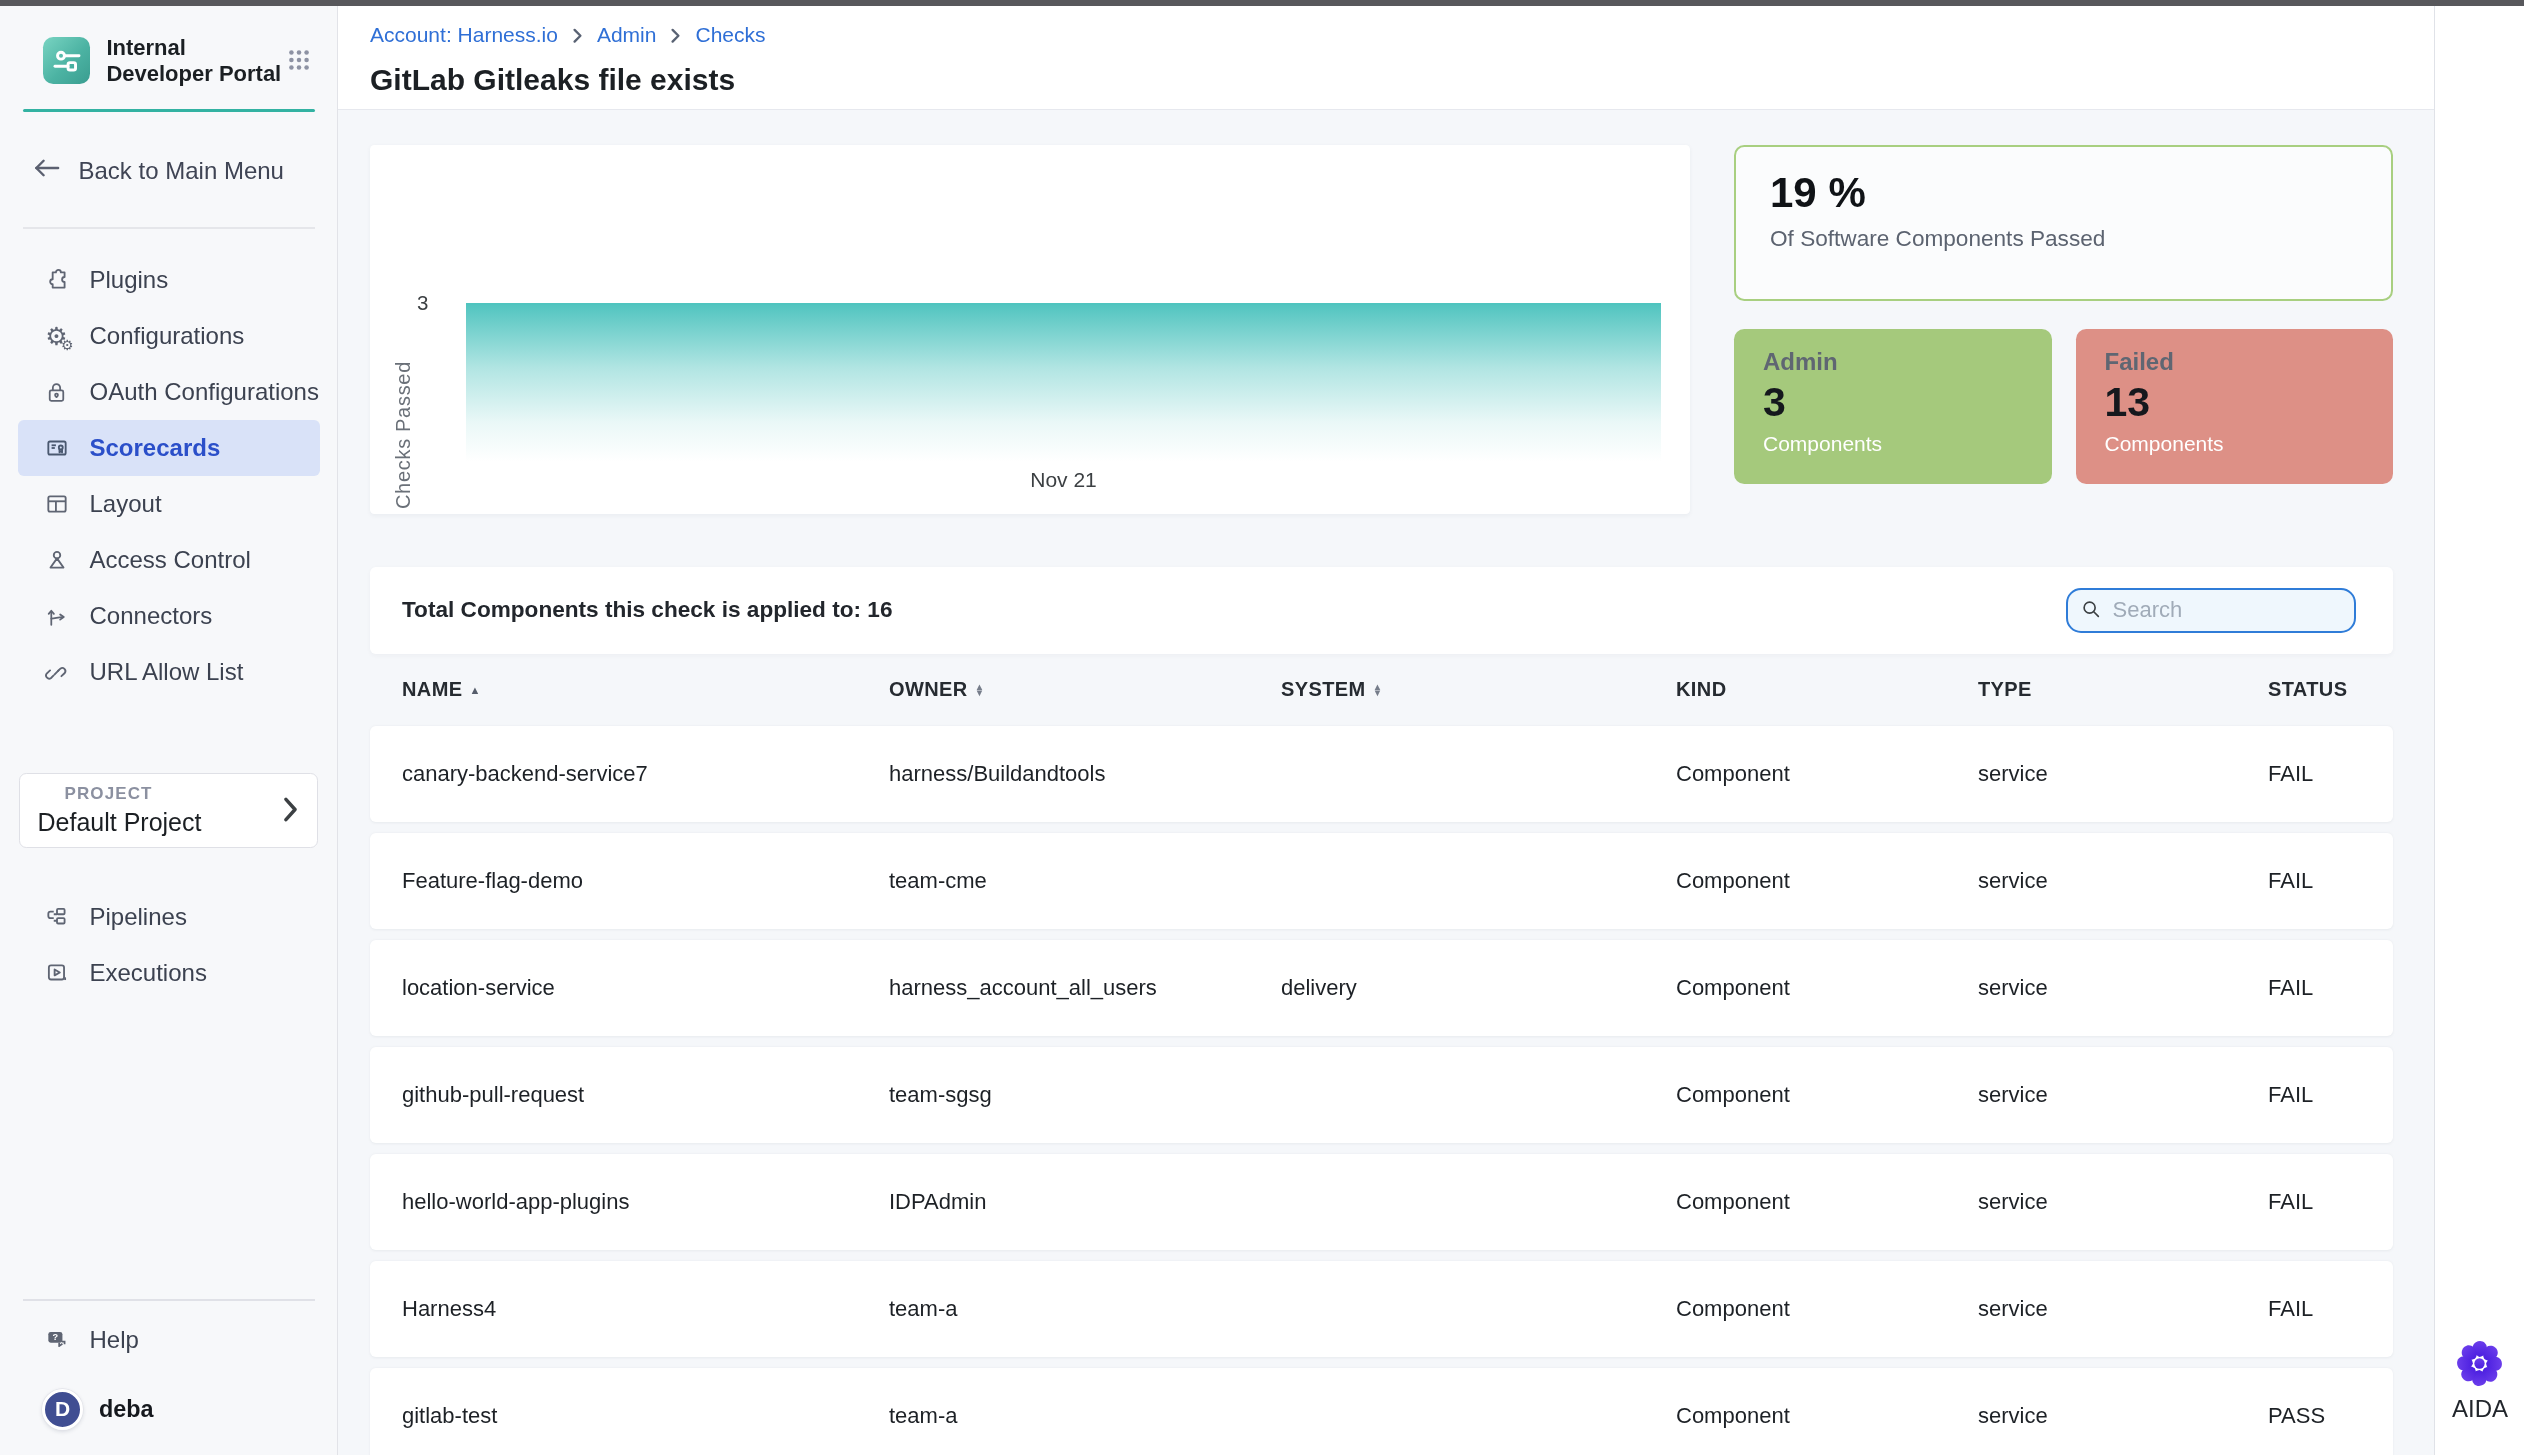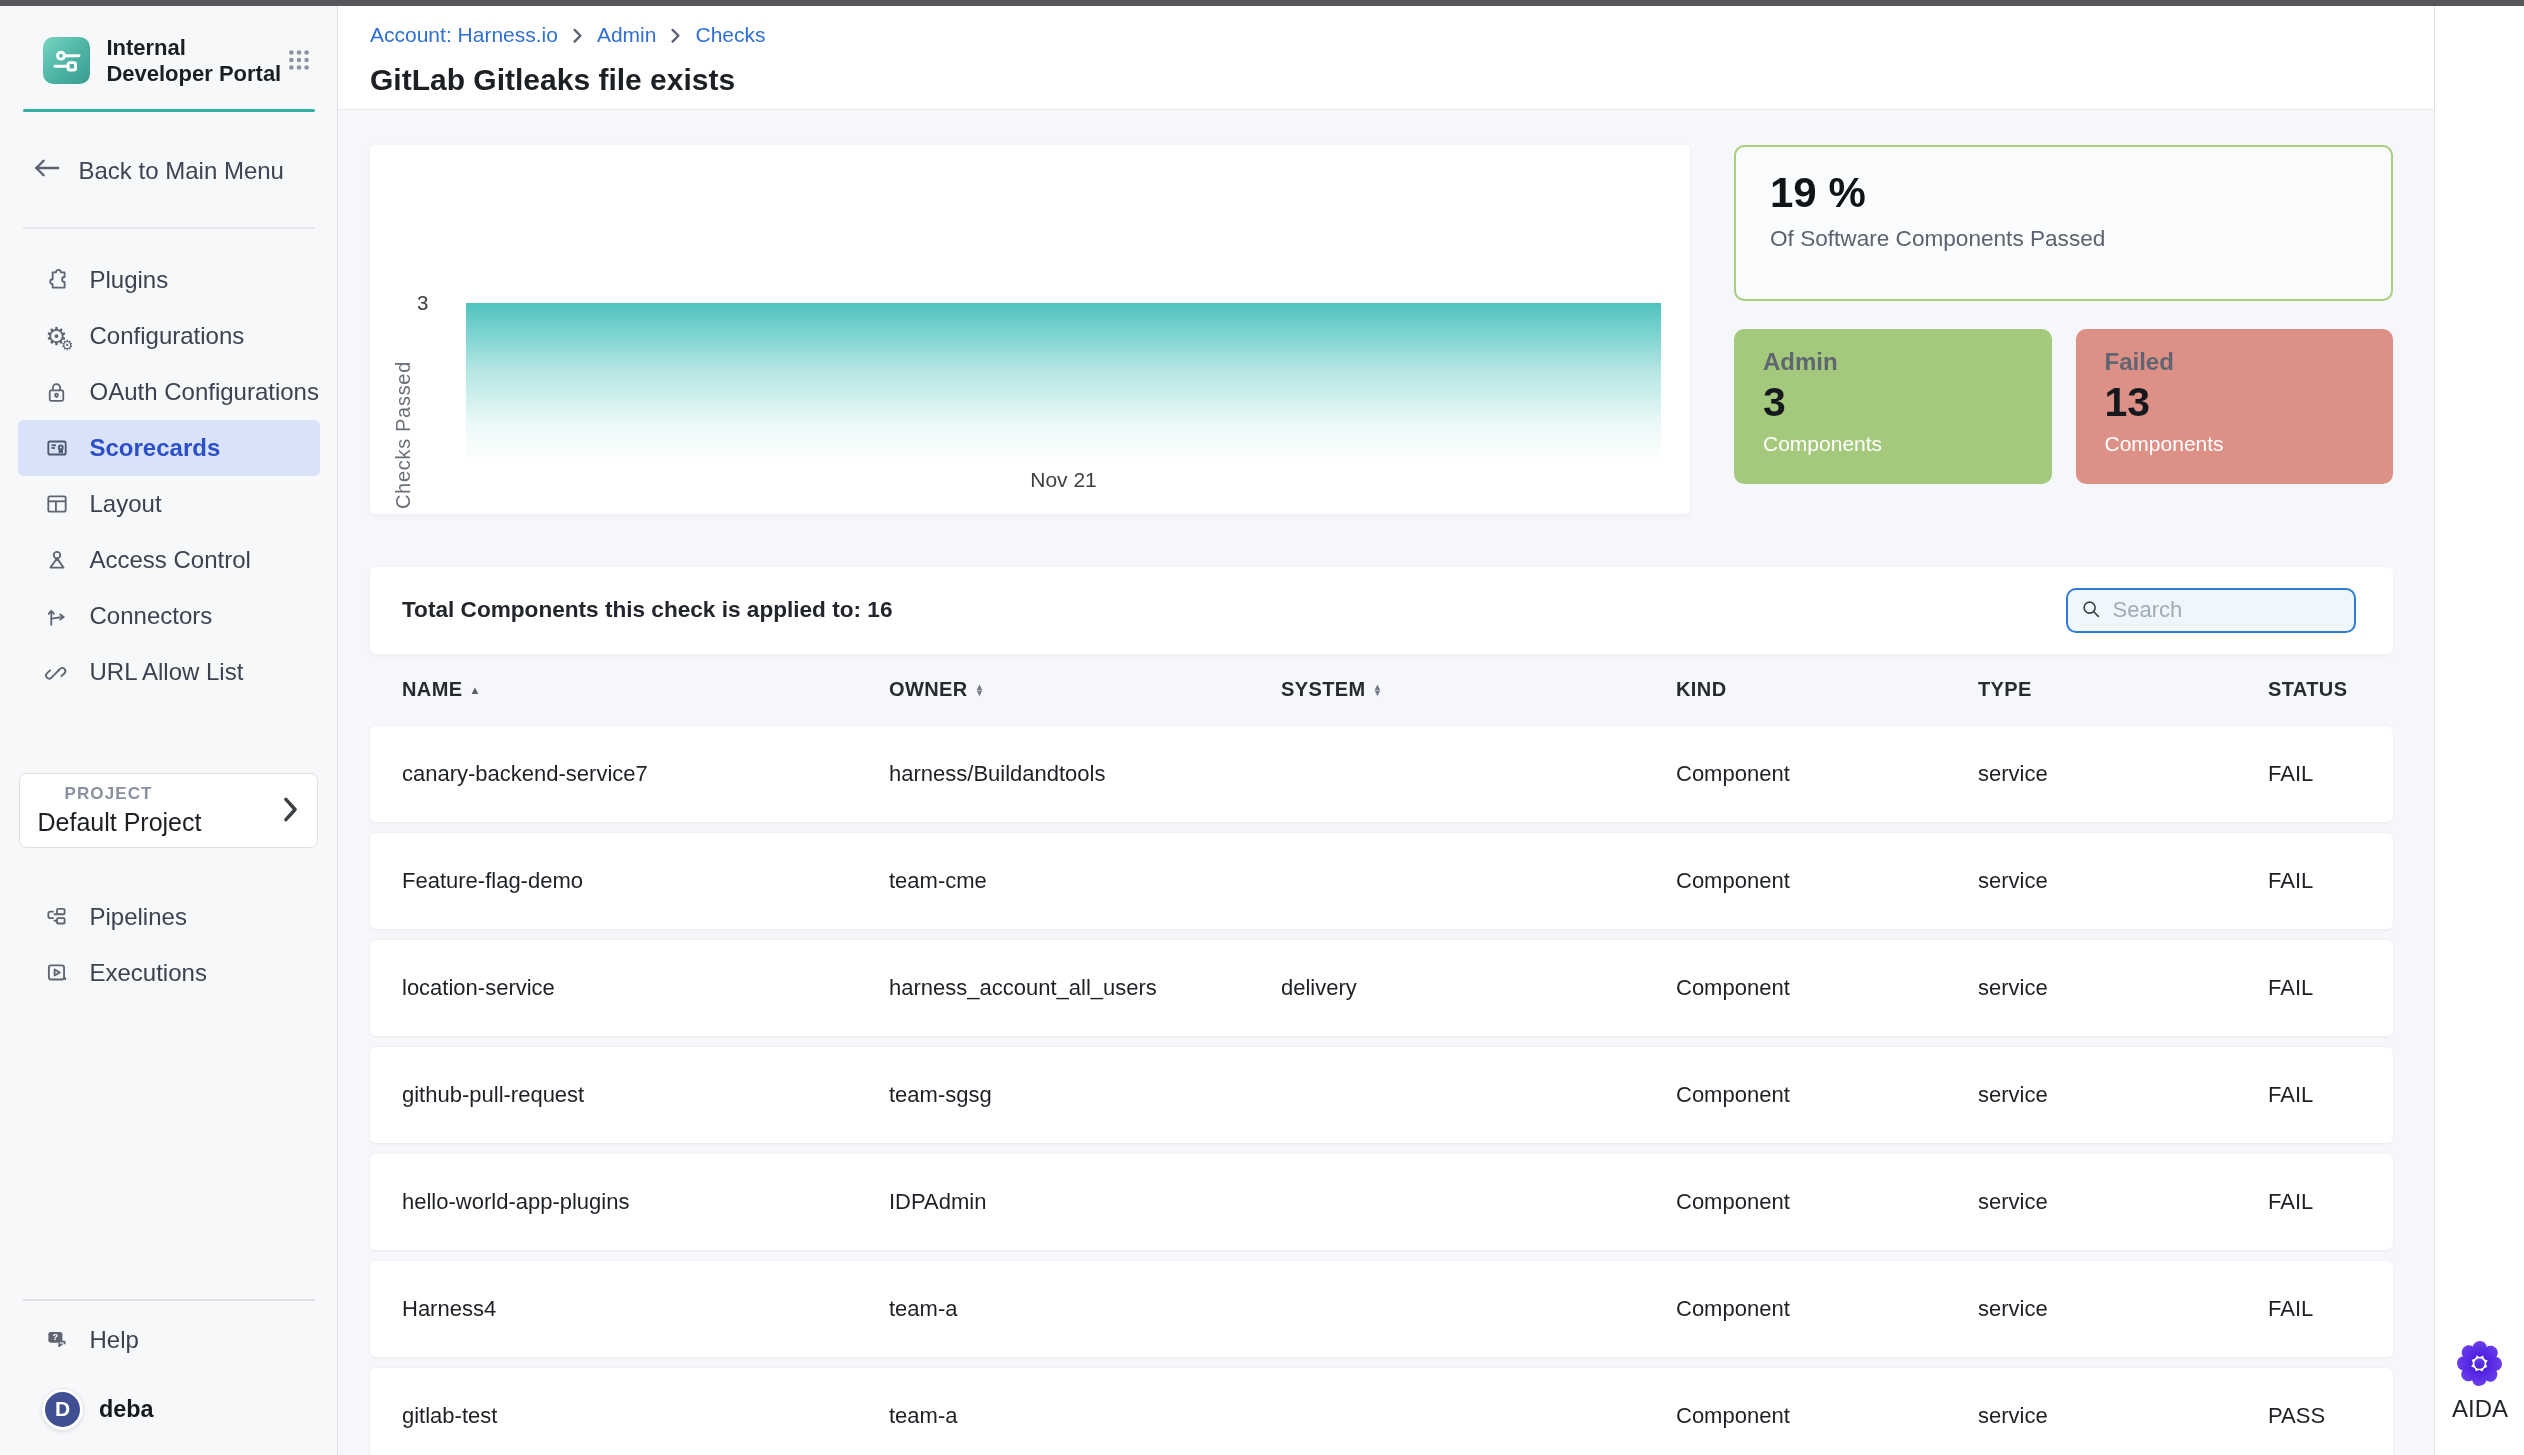--- a/index.html
+++ b/index.html
@@ -103,21 +103,21 @@
   .pf-caption { font-size:21px; color:#fff; margin-top:5.8px; }
 
   .table-section { margin-top:53px; }
   .toolbar-card {
     height:87px; background:#fff; border-radius:5.8px;
     display:flex; align-items:center; justify-content:space-between;
     padding:0 37px 0 32px; box-shadow:0 1.5px 4.4px rgba(40,50,70,.04);
   }
   .toolbar-summary { font-size:22.6px; font-weight:bold; color:#22262c; }
   .search-box {
-    width:290px; height:45px; border:2.2px solid #2f7cd8; border-radius:10px; background:#eff7fd;
+    width:290px; height:45px; border:2.2px solid #2f7cd8; border-radius:15px; background:#eff7fd;
     display:flex; align-items:center; padding:0 11.7px; gap:8.8px;
   }
   .search-box input {
     flex:1; min-width:0; border:none; outline:none; background:transparent;
     font-size:22px; color:#333; font-family:inherit;
   }
   .search-box input::placeholder { color:#a0abb8; }
 
   .tgrid { display:grid; grid-template-columns:487px 392px 395px 302px 290px 1fr; }
   .table-header { padding-left:32px; height:72px; align-items:center; }

